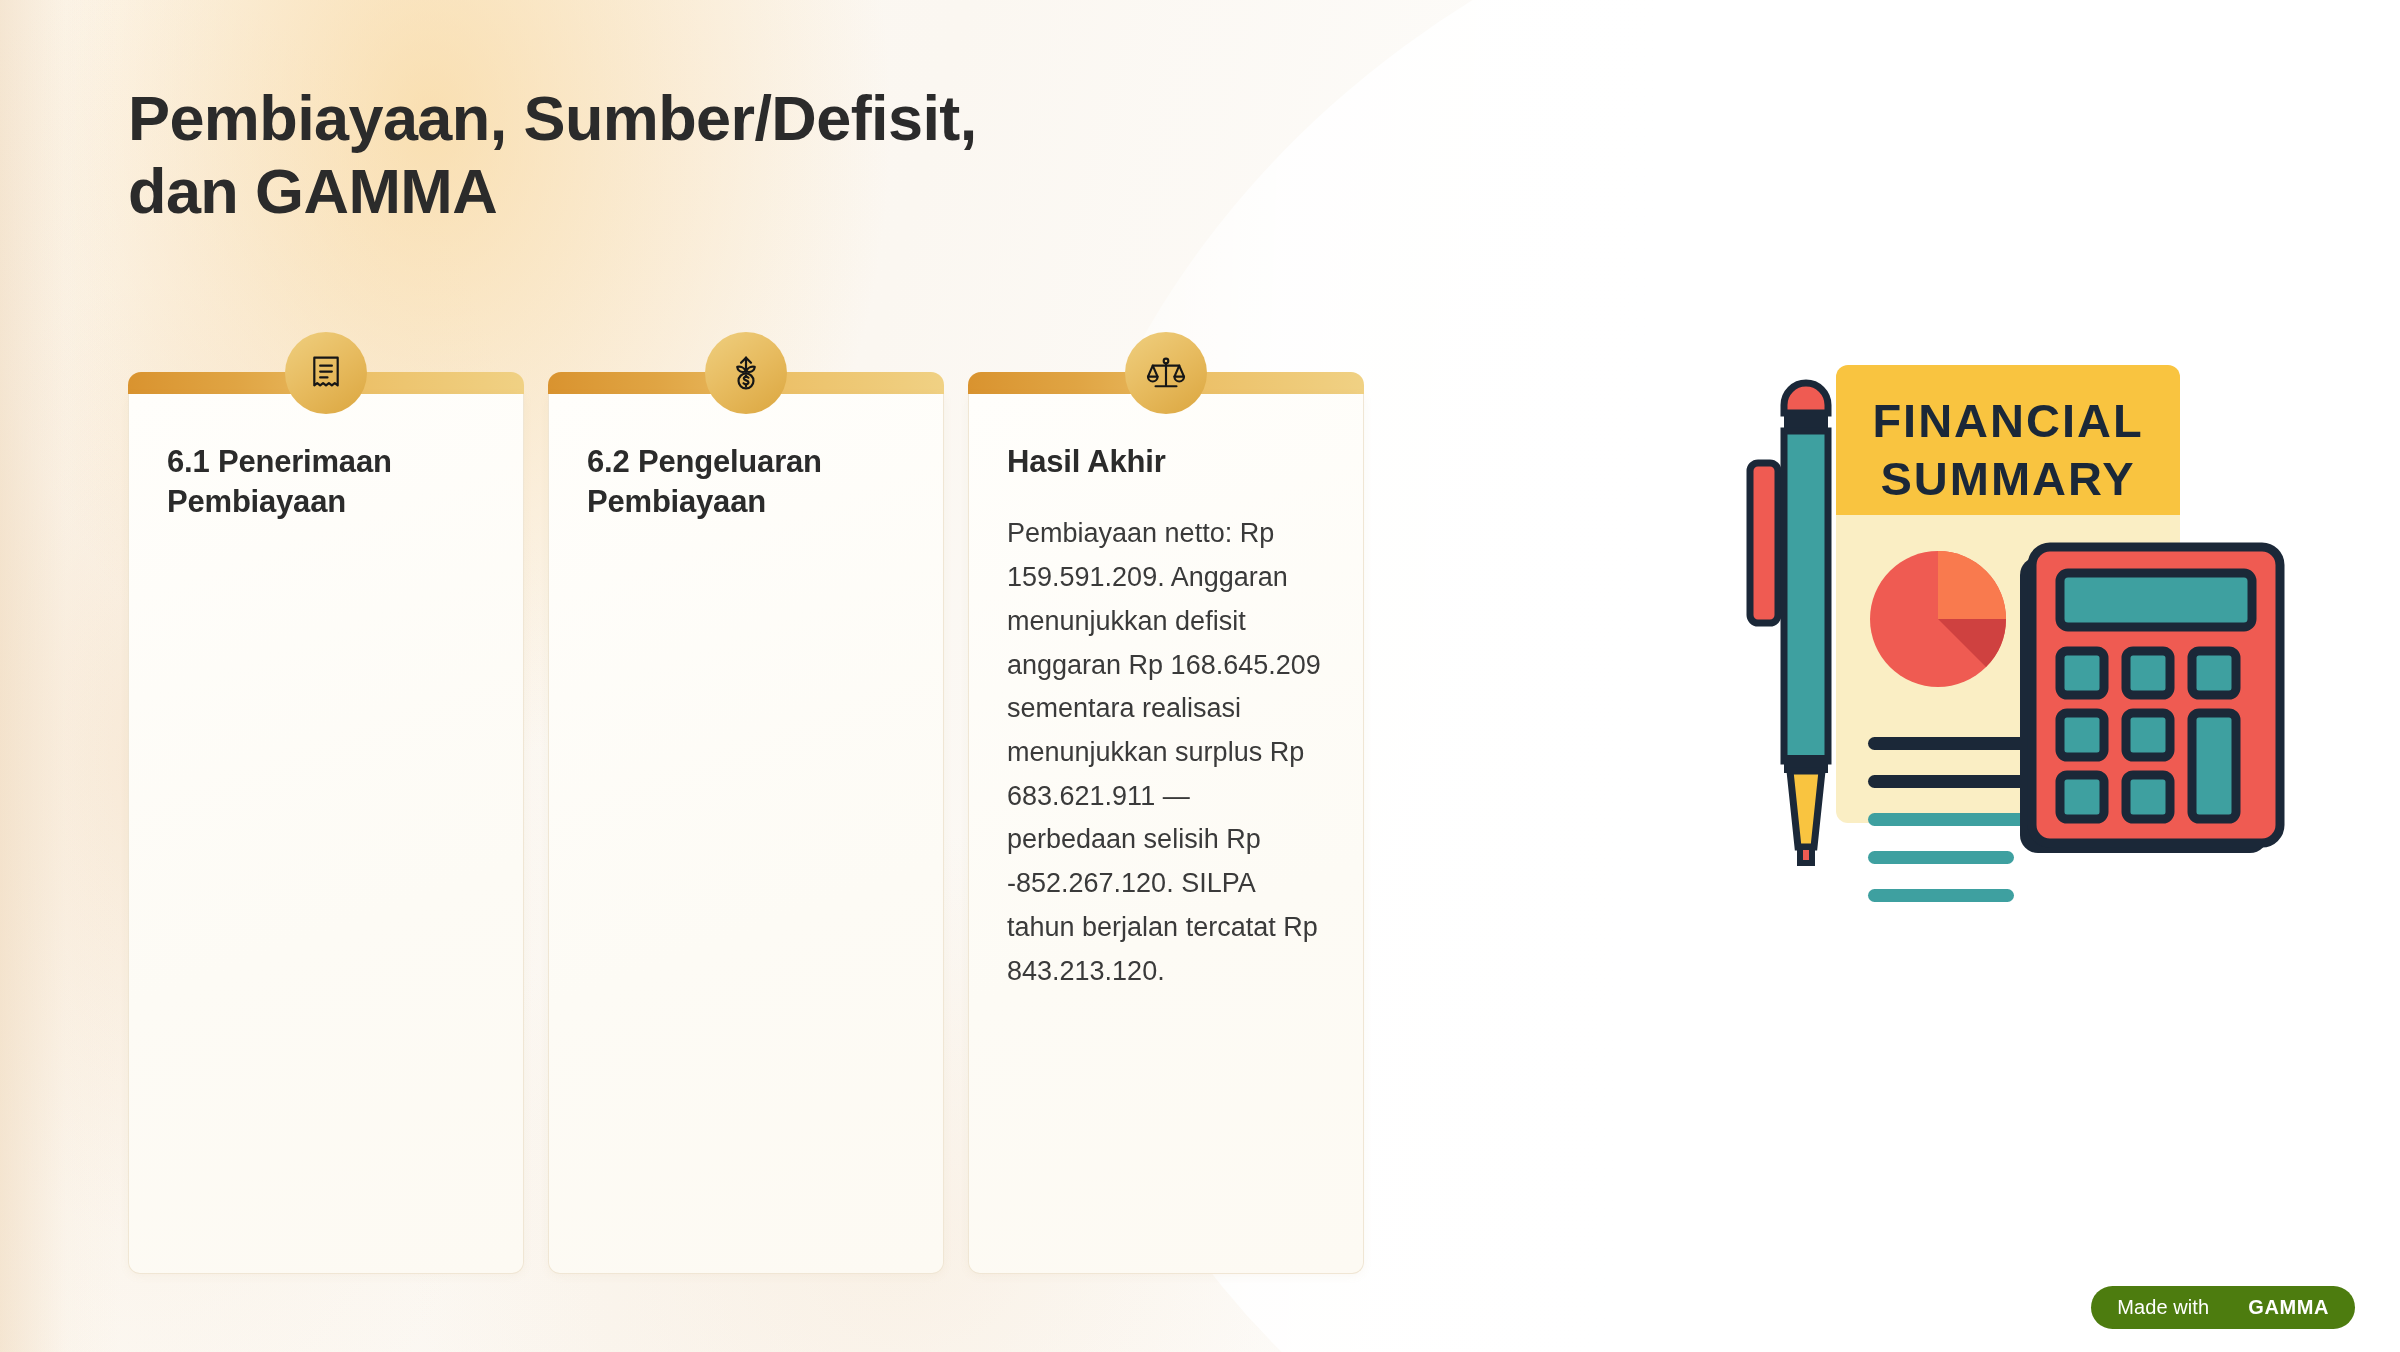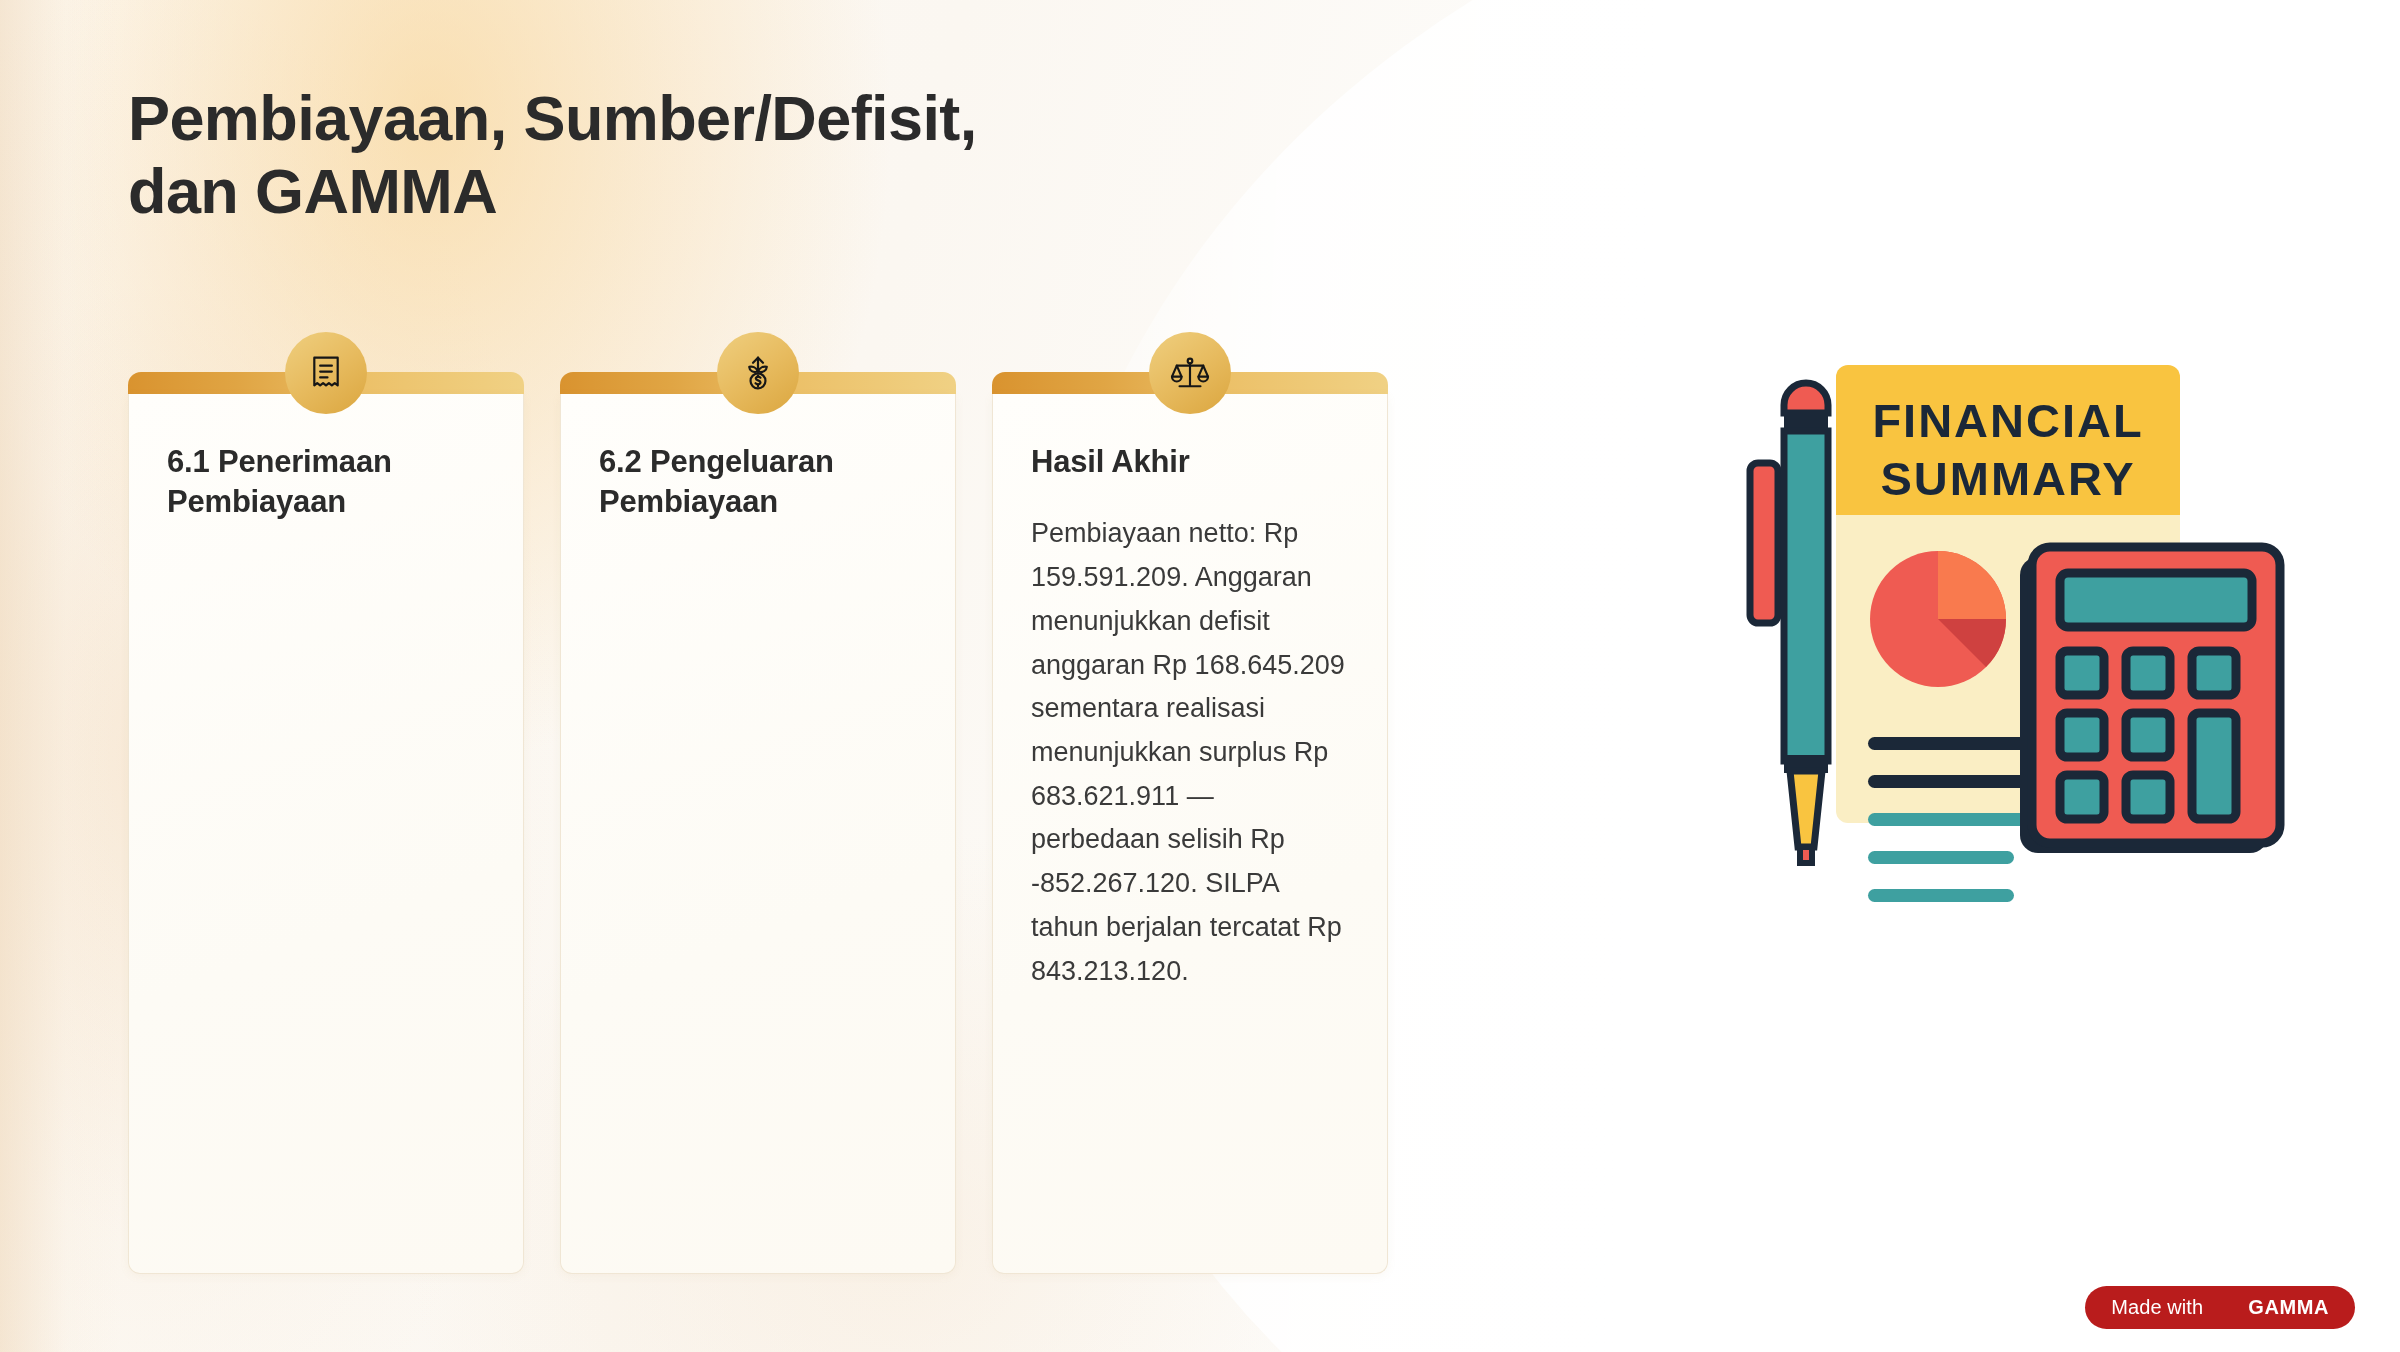--- a/index.html
+++ b/index.html
@@ -32,21 +32,21 @@
   }
 
   
   .title {
     position:absolute; left:128px; top:82px; width:1120px;
     font-size:63px; font-weight:700; line-height:1.16;
     color:#2b2b2b; letter-spacing:-0.6px;
   }
 
   
-  .cards { position:absolute; left:128px; top:372px; display:flex; gap:36px; }
+  .cards { position:absolute; left:128px; top:372px; display:flex; gap:24px; }
   .card { position:relative; width:396px; }
   .card-bar {
     position:absolute; top:0; left:0; right:0; height:26px;
     border-radius:13px 13px 0 0;
     background:linear-gradient(90deg,#d9932f 0%,#e0a544 28%,#ecc169 60%,#f0d184 100%);
   }
   .card-body {
     position:relative;
     margin-top:22px;
     background:linear-gradient(160deg,#fffefb 0%,#fdfbf5 60%,#fdfaf3 100%);
@@ -74,24 +74,24 @@
     z-index:3;
   }
   .card-icon svg { display:block; }
 
   
   .illus { position:absolute; left:1740px; top:355px; width:560px; height:620px; }
 
   
   .gamma {
     position:absolute; right:45px; bottom:23px;
-    background:#b91c1c; color:#ffffff;
+    background:#4d7c0f; color:#ffffff;
     border-radius:22px; padding:10px 26px;
     font-size:20px; font-weight:500;
-    display:flex; align-items:center; gap:9px;
+    display:flex; align-items:center; gap:3px;
     letter-spacing:0.1px;
   }
   .gamma .brand { font-weight:800; letter-spacing:0.6px; font-size:20px;margin-left:36px; }
 </style>
 </head>
 <body>
 
 <div class="bg-root">
   <div class="bg-base"></div>
   <div class="bg-left-edge"></div>

